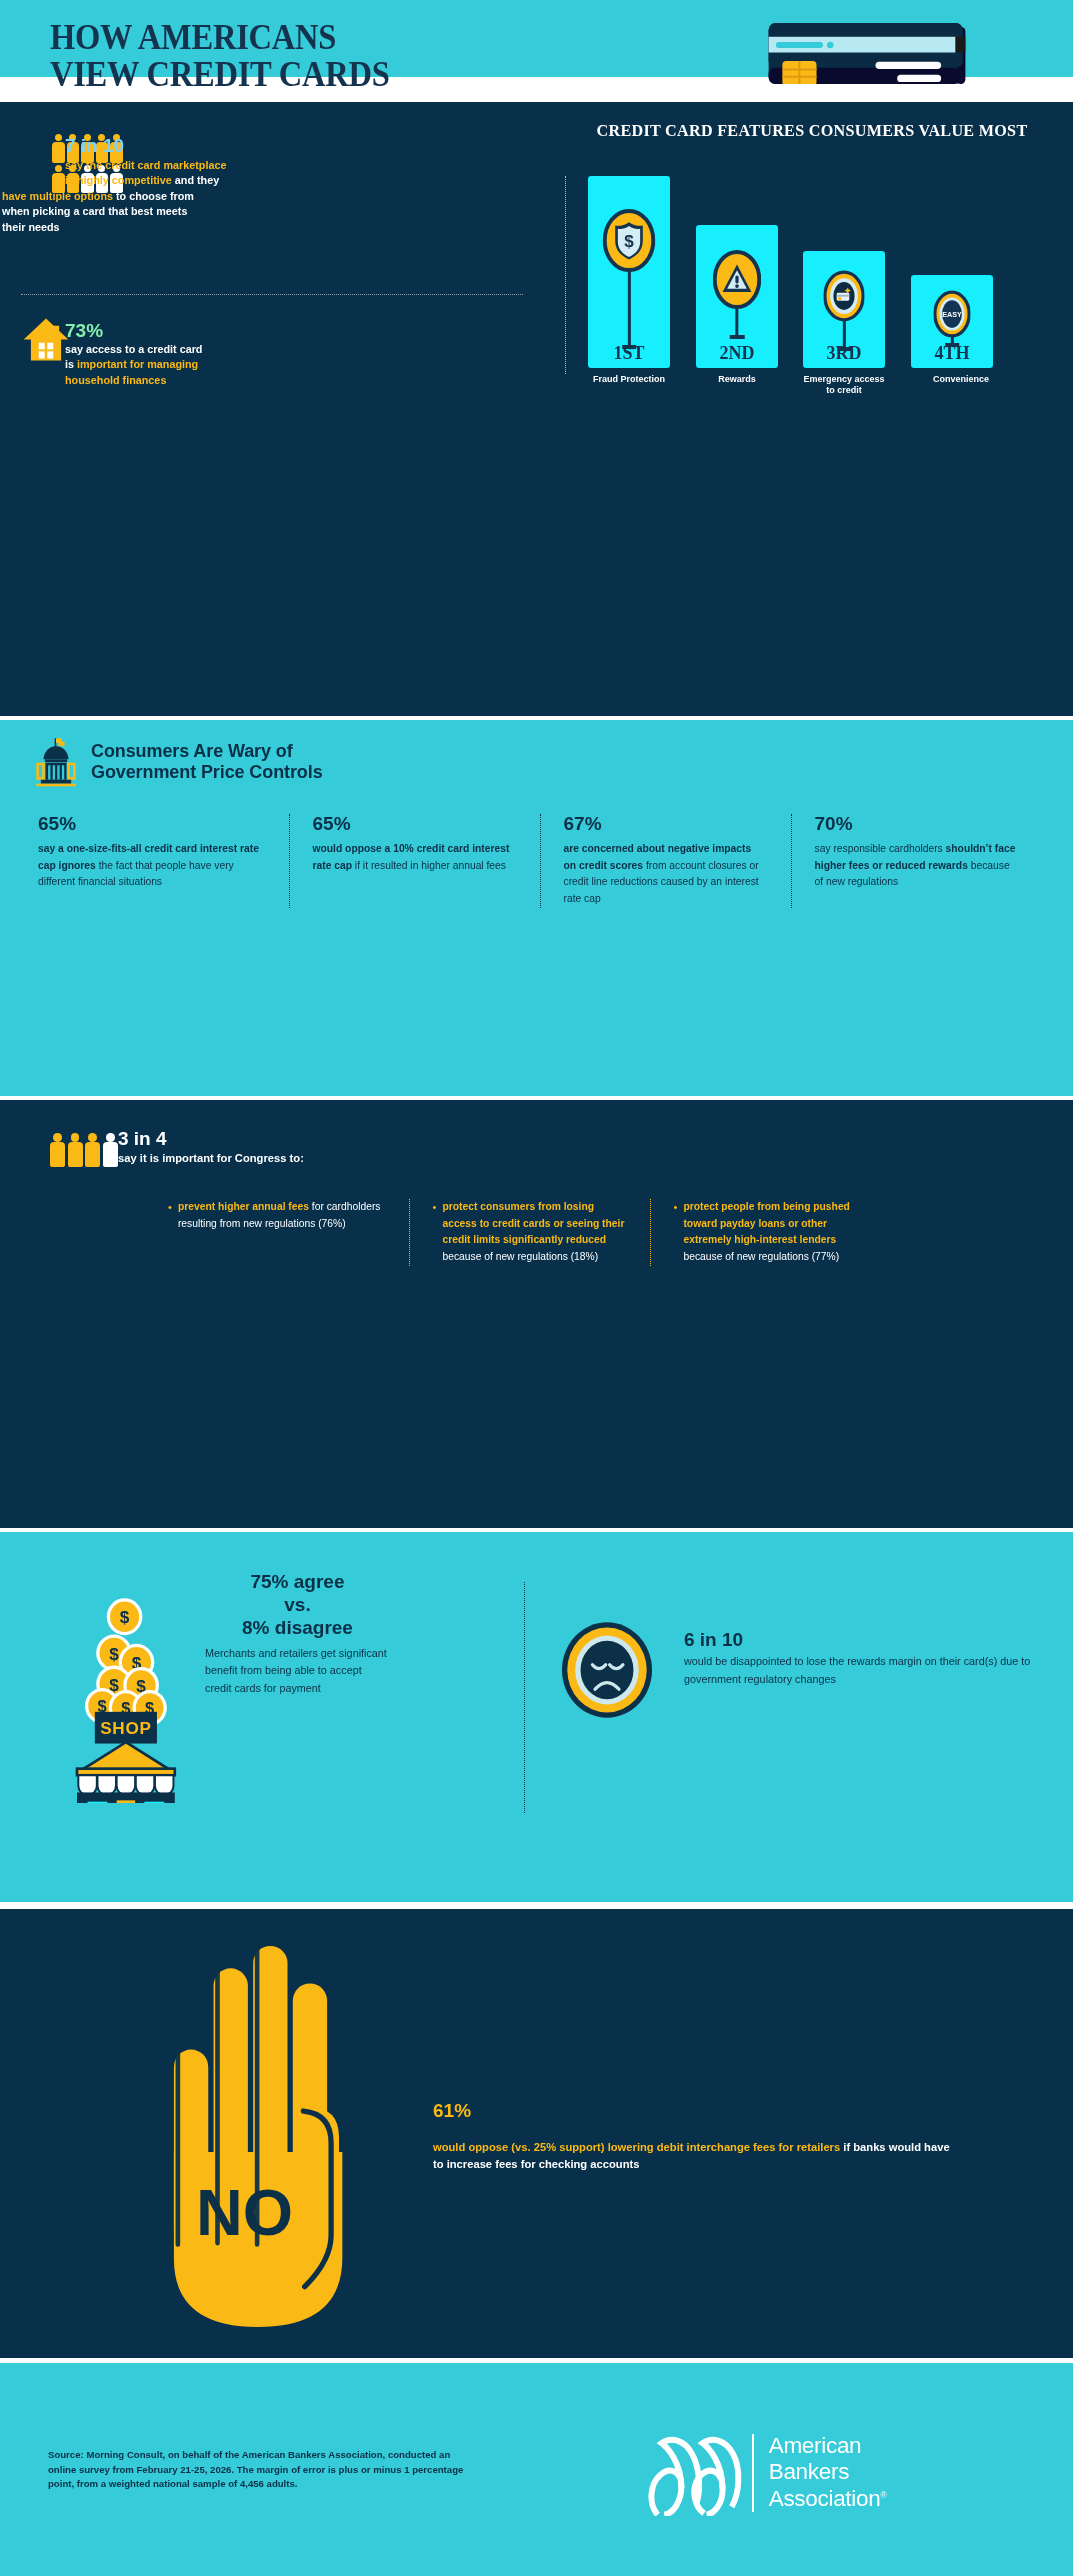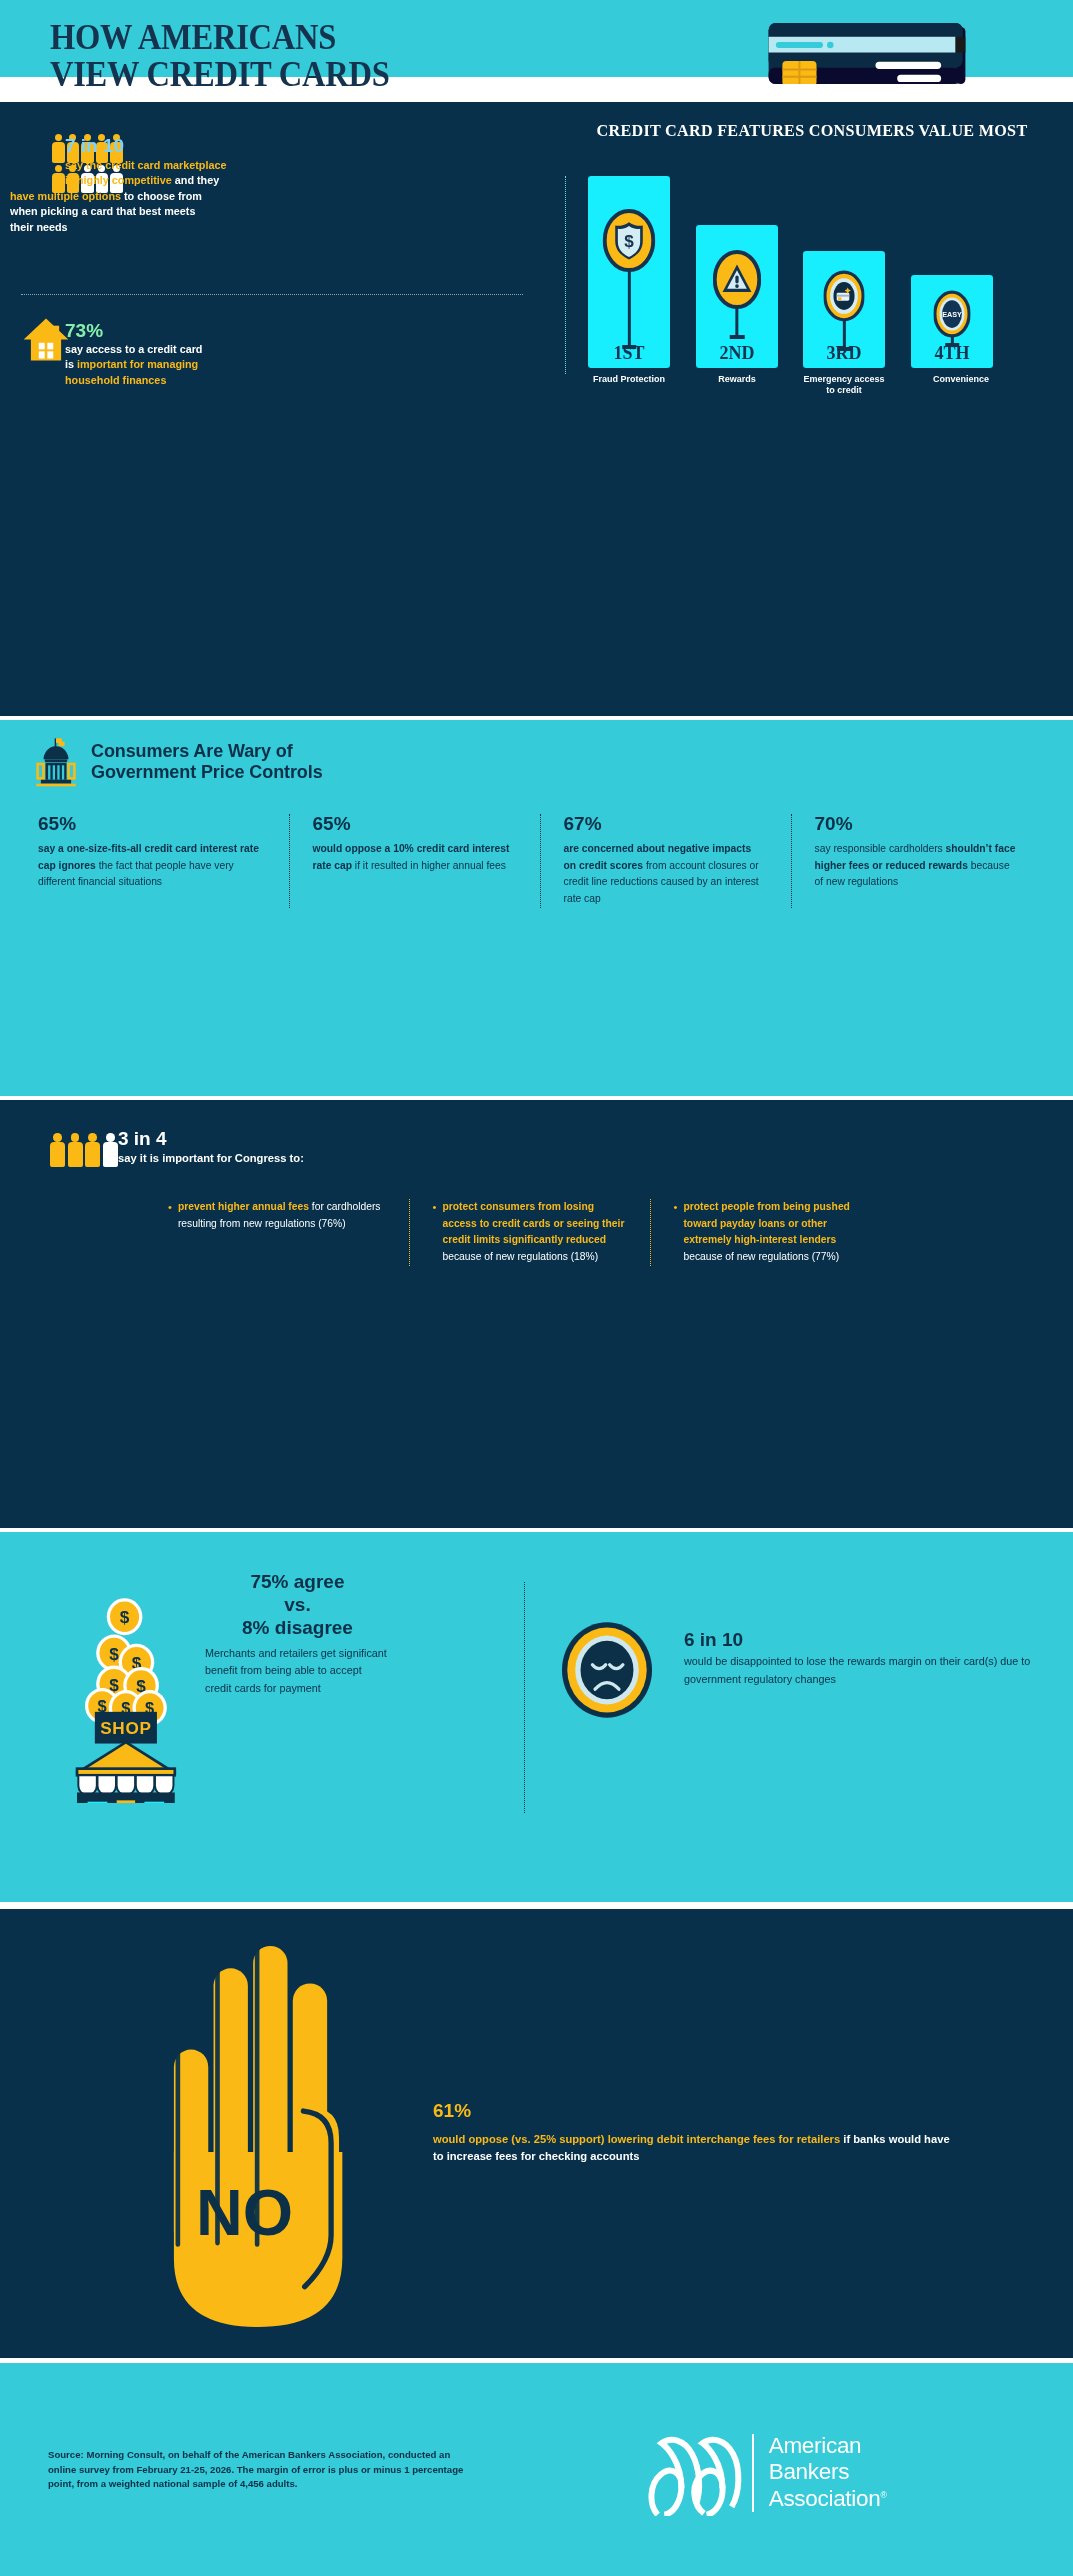--- a/index.html
+++ b/index.html
@@ -44,21 +44,21 @@
   .p-white .head,.p-white .body { background:#ffffff; }
 
   .stat-7in10 { position:absolute; left:52px; top:32px; }
   .s2-text {
     position:absolute; left:65px; top:33px; width:462px;
     font-size:10.8px; line-height:1.42; color:#ffffff; font-weight:600;
   }
   .s2-text .fig { display:block; font-size:19px; color:#7dd3fc; font-weight:bold; line-height:1.15; margin-bottom:0.7px; }
   .gold { color:#fbb916; }
   .gold-b { color:#fbb916; font-weight:bold; }
-  .wrapjut { position:absolute; left:10px; top:87px; width:515px;
+  .wrapjut { position:absolute; left:2px; top:87px; width:515px;
              font-size:10.8px; line-height:1.42; color:#ffffff; font-weight:600; }
 
   .dotted-h { position:absolute; height:0; border-top:1.3px dotted rgba(255,255,255,.55); }
 
   .stat-73 { position:absolute; left:65px; top:218px; width:462px;
              font-size:10.8px; line-height:1.42; color:#ffffff; font-weight:600; }
   .stat-73 .fig { display:block; font-size:19px; color:#86efac; font-weight:bold; line-height:1.15; }
 
   .house { position:absolute; left:23px; top:215px; width:46px; height:45px; }
 
@@ -120,21 +120,21 @@
   .sad { position:absolute; left:558px; top:89px; width:98px; height:98px; }
   .s5-right-text { position:absolute; left:684px; top:96px; width:350px; color:#0b3048; }
   .s5-right-text .fig { font-size:19px; font-weight:bold; line-height:1.22; }
   .s5-right-text .body { font-size:10.8px; line-height:1.62; margin-top:2px; }
 
   
   #s-six { top:1909px; height:449px; }
   .hand { position:absolute; left:162px; top:25px; width:218px; height:393px; }
   .s6-text { position:absolute; left:433px; top:190px; width:522px; color:#ffffff; }
   .s6-text .fig { font-size:19px; font-weight:bold; color:#fbb916; line-height:1.25; }
-  .s6-text .body { font-size:11.2px; line-height:1.5; font-weight:600; margin-top:8px; }
+  .s6-text .body { font-size:11.2px; line-height:1.5; font-weight:600; margin-top:16px; }
 
   
   #s-foot { top:2363px; height:213px; }
   .source {
     position:absolute; left:48px; top:85px; width:423px;
     color:#0b3048; font-size:9.6px; line-height:1.52; font-weight:600;
   }
   .aba { position:absolute; left:647px; top:65px; width:370px; height:89px; display:flex; align-items:center; }
   .aba-mark { width:96px; height:86px; flex:none; }
   .aba-rule { width:2px; height:78px; background:#ffffff; margin:0 14.5px 0 9.2px; flex:none; }

